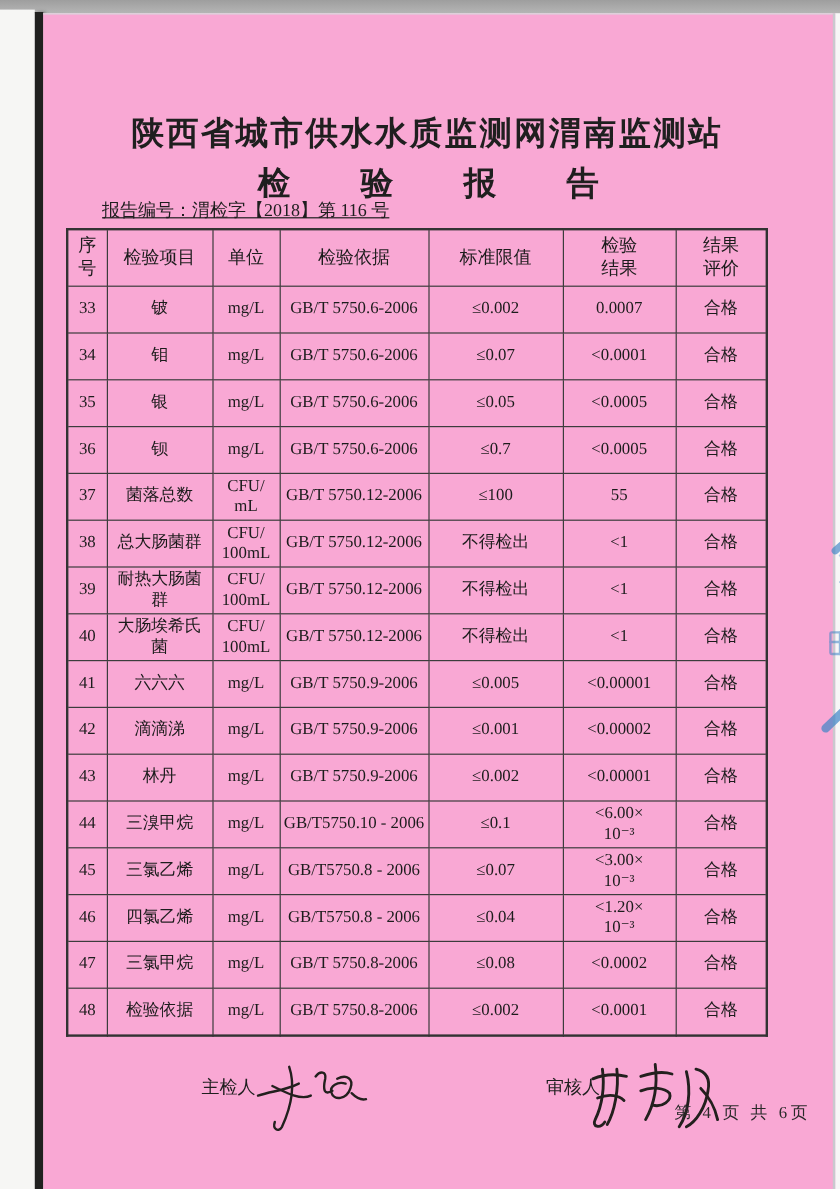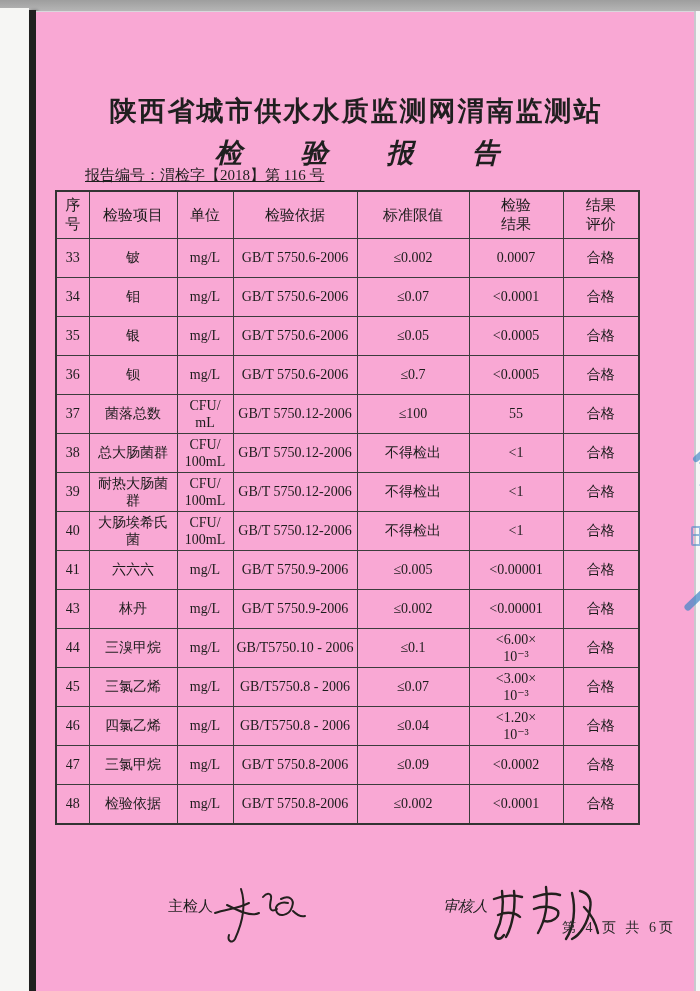--- a/index.html
+++ b/index.html
@@ -19,21 +19,21 @@
     background:#f9a8d4;
     border-right:2px solid #c9c9ce;
     box-shadow:inset 0 1px 0 #d8d8dc;
   }
   .title{
     position:absolute;left:0;top:82px;width:640px;
     text-align:center;font-size:27px;font-weight:bold;letter-spacing:2px;color:#1f1f1f;
   }
   .subtitle{
     position:absolute;left:14px;top:124px;width:640px;
-    text-align:center;font-size:27px;font-weight:bold;letter-spacing:26px;color:#1f1f1f;font-style:italic;
+    text-align:center;font-size:27px;font-weight:bold;letter-spacing:26px;color:#1f1f1f;
   }
   .report-line{position:absolute;left:49px;top:155px;font-size:15px;color:#1f1f1f;text-decoration:underline;}
   table.report{
     position:absolute;left:19px;top:179px;width:583px;
     border-collapse:collapse;table-layout:fixed;
     font-size:14px;color:#1c1c1c;
   }
   table.report th,table.report td{
     border:1px solid #3c3c3c;
     text-align:center;vertical-align:middle;
@@ -41,21 +41,21 @@
     overflow:hidden;
   }
   table.report{border:2px solid #333;}
   table.report th{height:46px;font-weight:normal;font-size:15px;}
   table.report td{height:38px;}
   col.c0{width:33px;} col.c1{width:88px;} col.c2{width:56px;}
   col.c3{width:124px;} col.c4{width:112px;} col.c5{width:94px;} col.c6{width:76px;}
   .sig-row{position:absolute;left:0;top:872px;width:606px;height:60px;font-size:15px;color:#1f1f1f;}
   .sig-label{position:absolute;top:14px;}
   .sig-label.inspector{left:132px;}
-  .sig-label.reviewer{left:407px;font-style:italic;}
+  .sig-label.reviewer{left:419px;}
   .sig-svg{position:absolute;top:0;}
   .sig-svg.inspector{left:175px;}
   .sig-svg.reviewer{left:452px;}
   .footer{
     position:absolute;left:0;top:908px;width:640px;
     text-align:right;font-size:14px;letter-spacing:3px;color:#2a2a2a;
   }
   .stamp{position:absolute;left:612px;top:408px;width:90px;height:200px;opacity:.78;}
 </style>
 </head>
@@ -184,20 +184,29 @@
       <tr>
         <td>41</td>
         <td>六六六</td>
         <td>mg/L</td>
         <td>GB/T 5750.9-2006</td>
         <td>≤0.005</td>
         <td>&lt;0.00001</td>
         <td>合格</td>
       </tr>
 
+      <tr>
+        <td>42</td>
+        <td>滴滴涕</td>
+        <td>mg/L</td>
+        <td>GB/T 5750.9-2006</td>
+        <td>≤0.001</td>
+        <td>&lt;0.00002</td>
+        <td>合格</td>
+      </tr>
 
       <tr>
         <td>43</td>
         <td>林丹</td>
         <td>mg/L</td>
         <td>GB/T 5750.9-2006</td>
         <td>≤0.002</td>
         <td>&lt;0.00001</td>
         <td>合格</td>
       </tr>
@@ -233,21 +242,21 @@
         <td>&lt;1.20×
 10⁻³</td>
         <td>合格</td>
       </tr>
 
       <tr>
         <td>47</td>
         <td>三氯甲烷</td>
         <td>mg/L</td>
         <td>GB/T 5750.8-2006</td>
-        <td>≤0.09</td>
+        <td>≤0.08</td>
         <td>&lt;0.0002</td>
         <td>合格</td>
       </tr>
 
       <tr>
         <td>48</td>
         <td>检验依据</td>
         <td>mg/L</td>
         <td>GB/T 5750.8-2006</td>
         <td>≤0.002</td>

